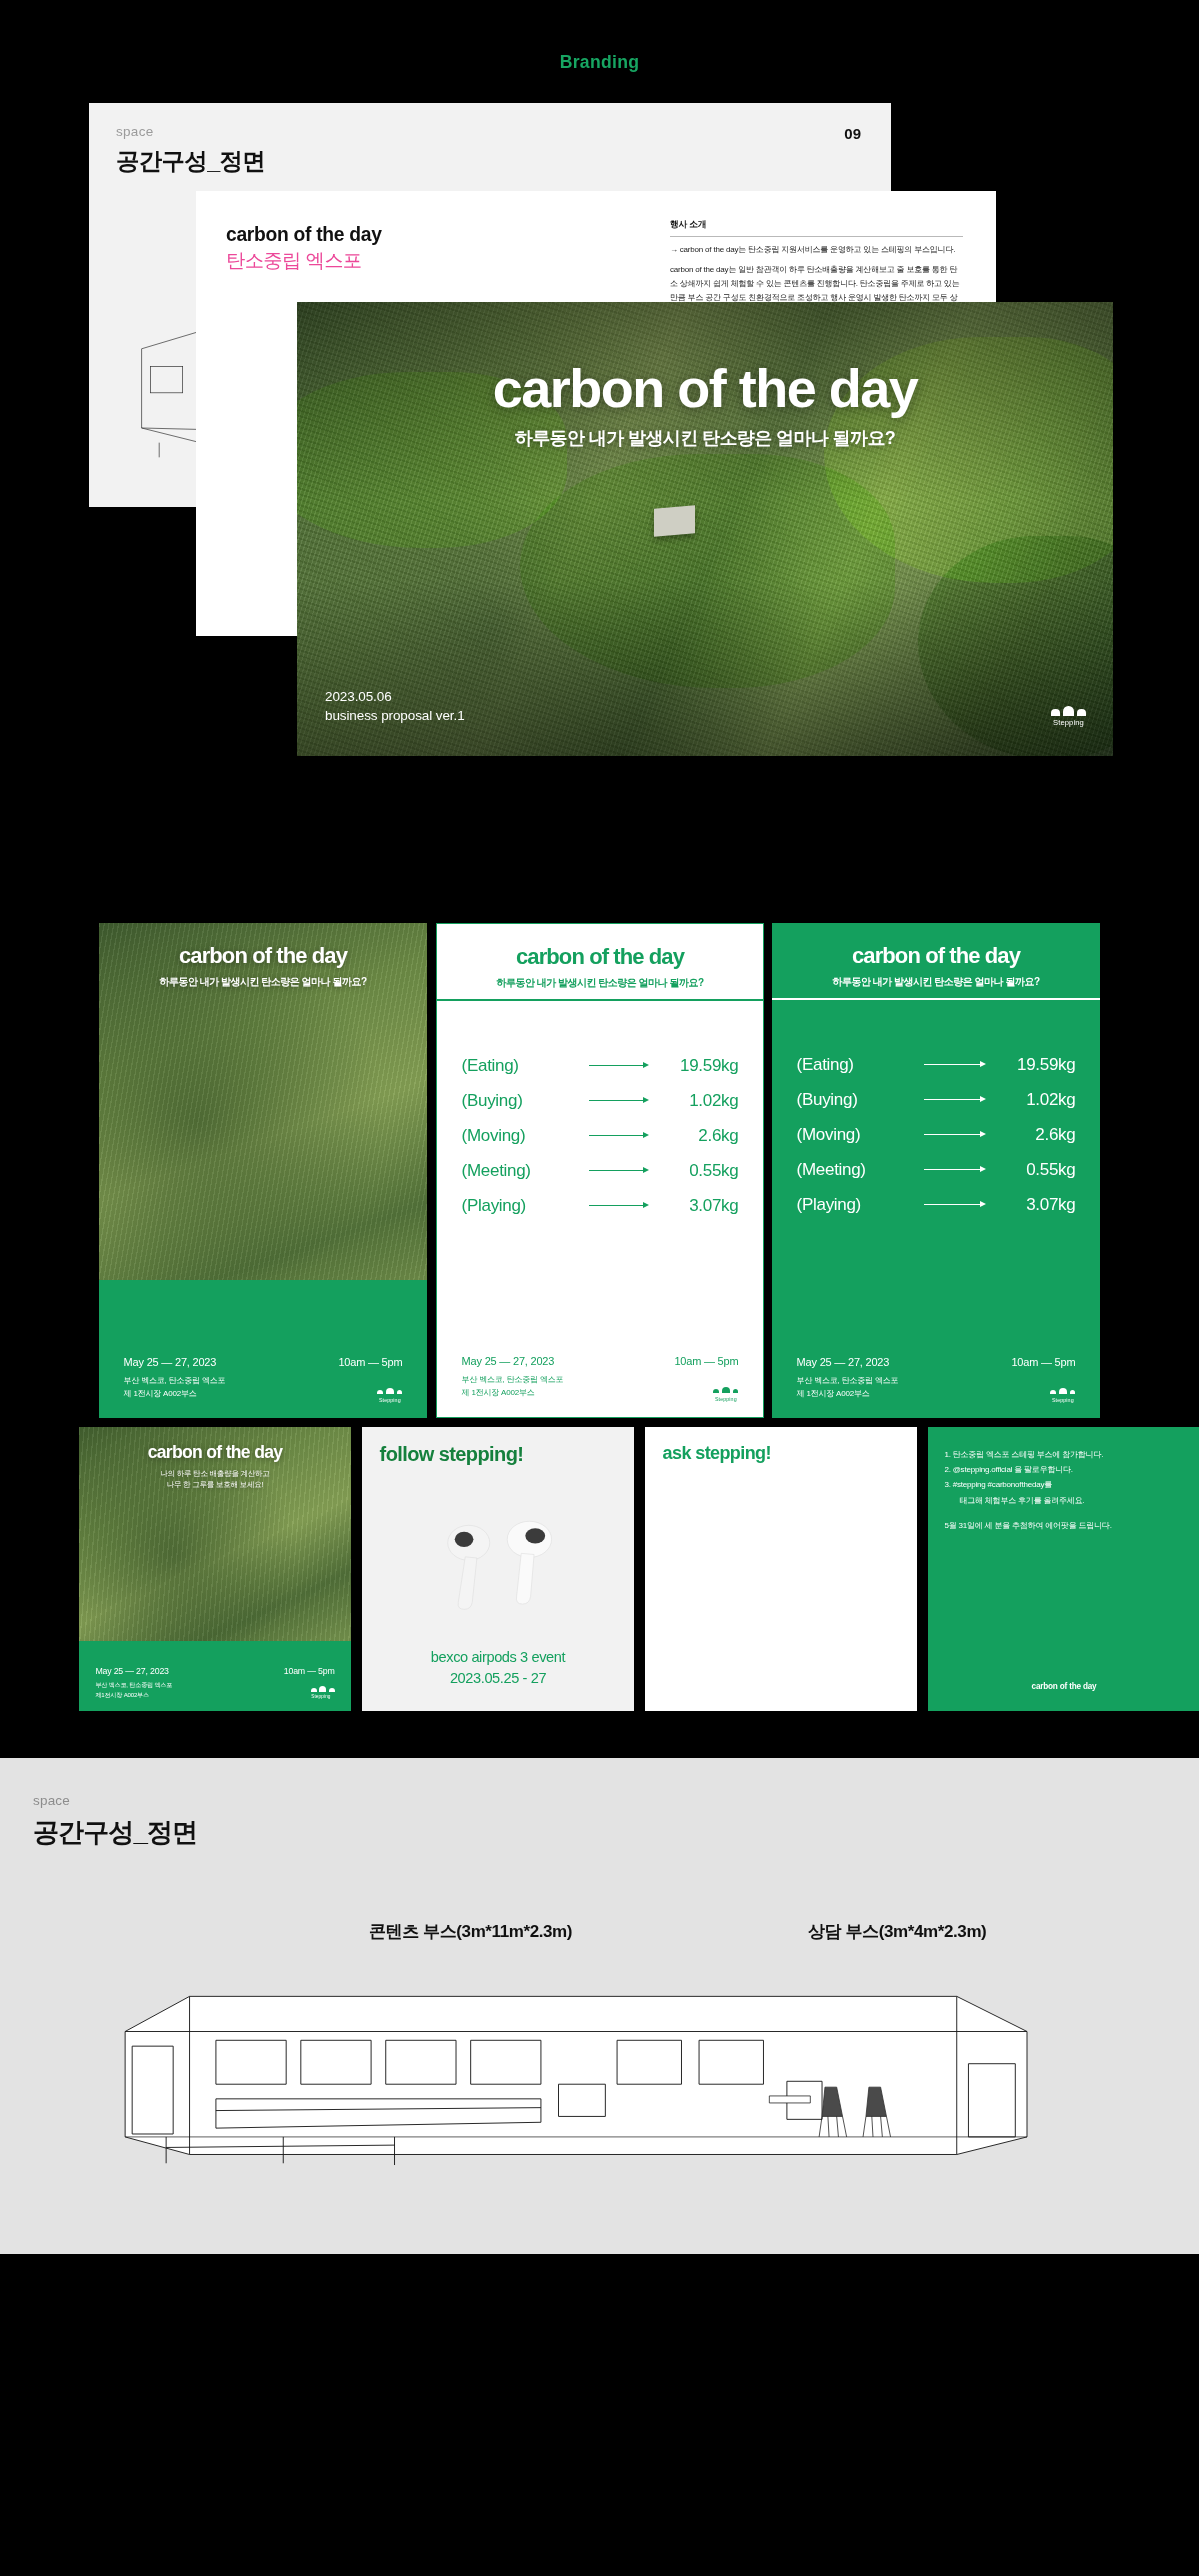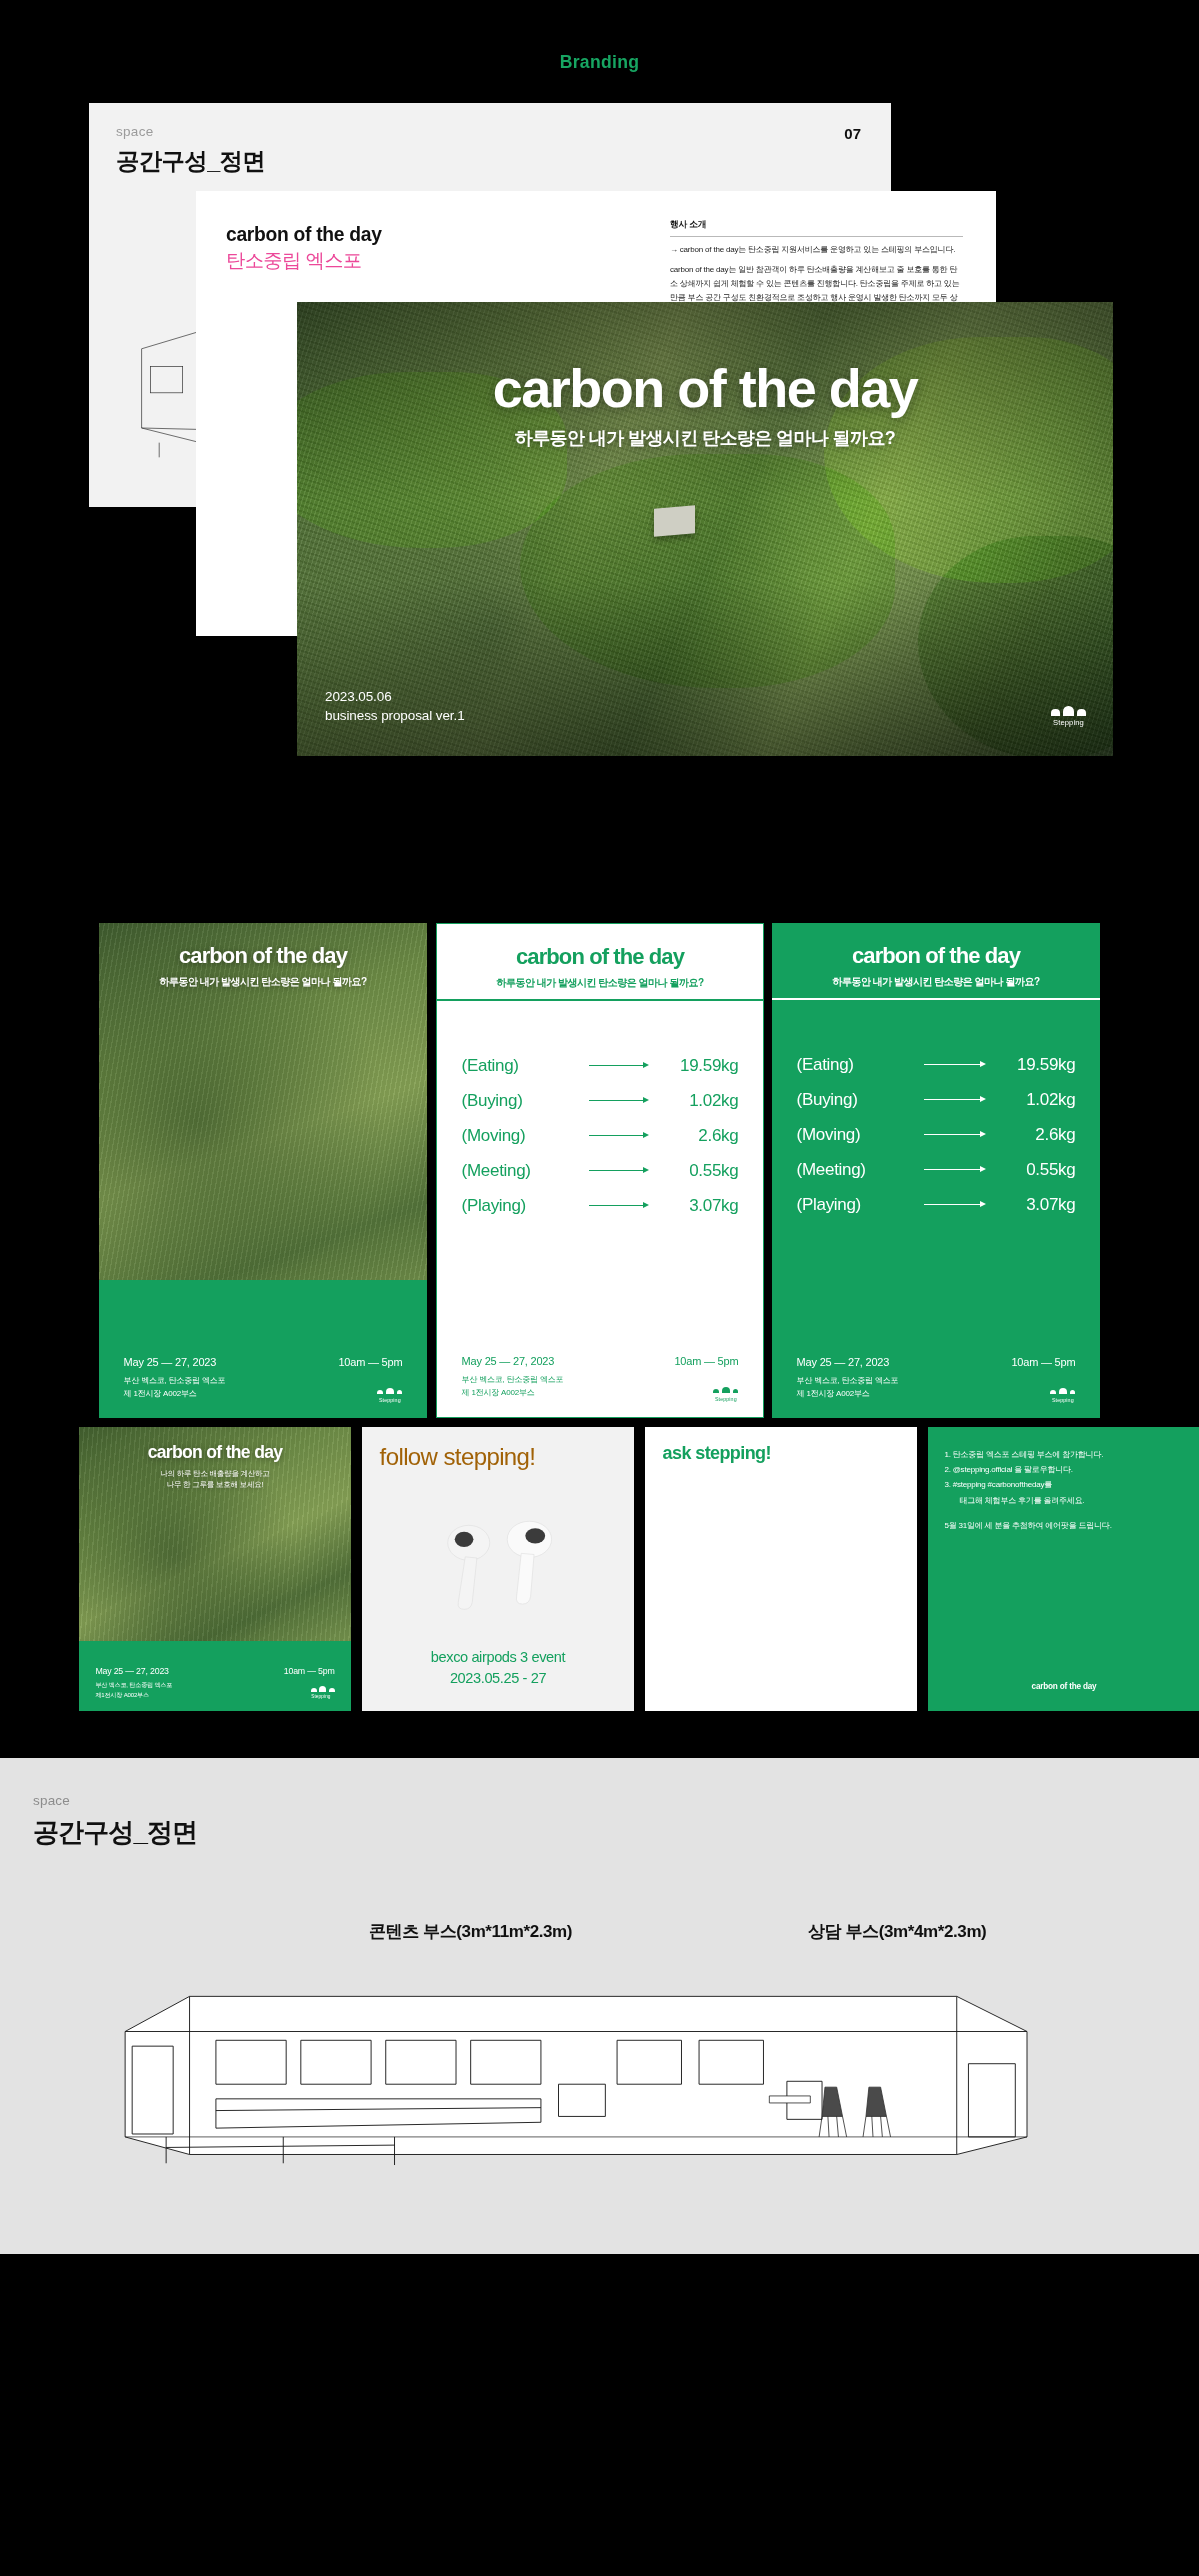--- a/index.html
+++ b/index.html
@@ -185,22 +185,22 @@
   .sq.s1 .foot { position:absolute; left:16.4px; right:16.4px; bottom:11.7px; color:#fff; }
   .sq.s1 .foot .l1 { display:flex; justify-content:space-between; font-size: 8.8px; letter-spacing:-0.2px; }
   .sq.s1 .foot .l2 { margin-top:4.7px; font-size: 6.1px; line-height:1.55; letter-spacing:-0.2px; }
   .sq.s1 .foot .brandmark { position:absolute; right:0; bottom:0; }
   .sq.s1 .foot .brandmark .logo-glyph i { background:#fff; }
   .sq.s1 .foot .brandmark .logo-glyph i.a{width:5.3px;height:4.1px;}
   .sq.s1 .foot .brandmark .logo-glyph i.b{width:7px;height:5.9px;}
   .sq.s1 .foot .brandmark .logo-glyph i.c{width:5.3px;height:4.1px;}
   .sq.s1 .foot .brandmark .logo-text{font-size:4.7px;}
 
-  .sq.s2 .h1 { position:absolute; left:17.6px; top:16.4px; color:#a16207; font-size: 24px;
-    font-weight:normal; letter-spacing:-0.6px; }
+  .sq.s2 .h1 { position:absolute; left:17.6px; top:16.4px; color:#15803d; font-size: 20px;
+    font-weight:bold; letter-spacing:-0.6px; }
   .sq.s2 .pods { position:absolute; left: 61px; top: 82px; width: 158px; height: 105px; }
   .sq.s2 .bottom { position:absolute; left:0; right:0; bottom: 22px; text-align:center;
     color:#14a05e; font-size: 14.6px; line-height: 1.45; letter-spacing:-0.4px; }
 
   .sq.s3 .h1 { position:absolute; left:17.6px; top:16.4px; color:#14a05e; font-size: 18px;
     font-weight:bold; letter-spacing:-0.6px; }
   .sq.s3 .bottom { position:absolute; left:0; right:0; bottom: 30px; text-align:center;
     color:#14a05e; font-size: 14.6px; line-height: 1.45; letter-spacing:-0.5px; }
 
   .sq.s4 .lines { position:absolute; left: 16.4px; right: 14px; top: 20px; color:#fff;
@@ -226,21 +226,21 @@
 
 <div class="page">
 
   <div class="branding-title">Branding</div>
 
   <div class="stack-area">
 
     <div class="card-white-1">
       <div class="sp-label">space</div>
       <div class="sp-title">공간구성_정면</div>
-      <div class="sp-num">07</div>
+      <div class="sp-num">09</div>
       <svg class="sketch" viewBox="0 0 520 300">
         <g fill="none" stroke="#333" stroke-width="1.2">
           <path d="M30 90 L130 60 L230 78 L230 230 L130 250 L30 225 Z"></path>
           <path d="M130 60 L130 250"></path>
           <rect x="45" y="120" width="55" height="45"></rect>
           <rect x="150" y="110" width="55" height="45"></rect>
           <path d="M30 225 L230 230"></path>
           <path d="M60 250 L60 275 M200 252 L200 278"></path>
         </g>
       </svg>

